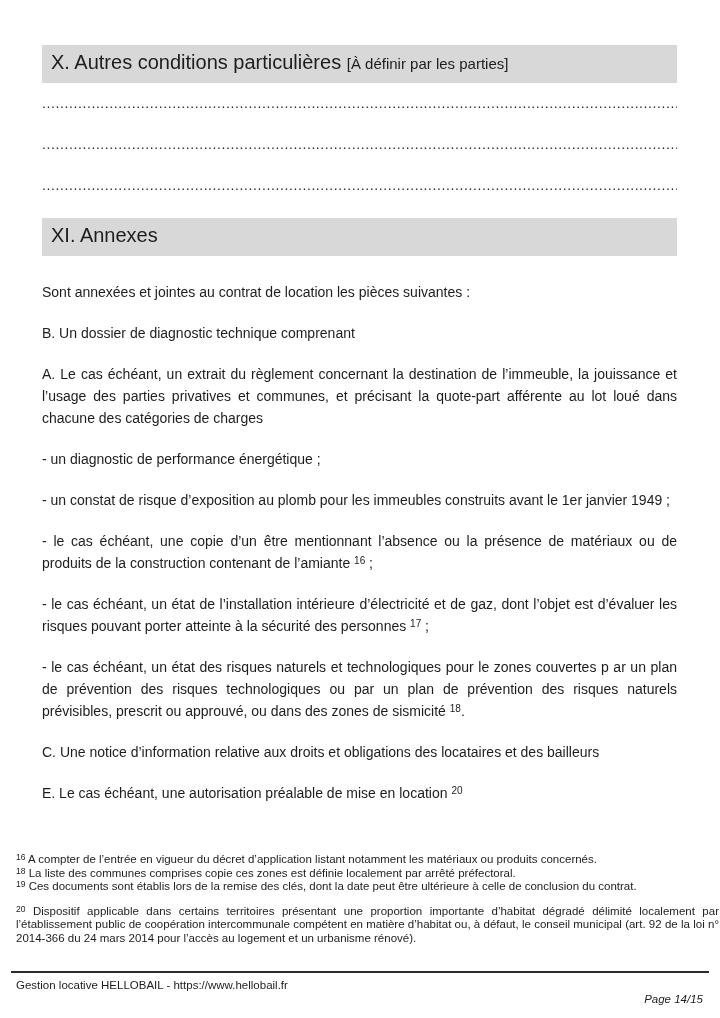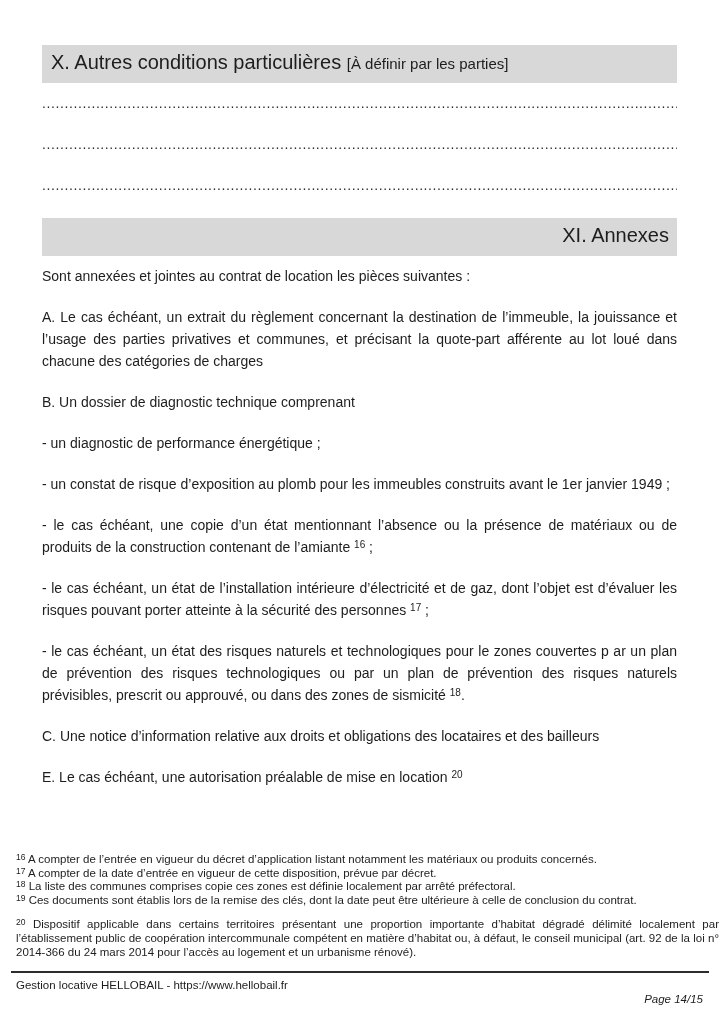--- a/index.html
+++ b/index.html
@@ -7,34 +7,34 @@
     position:relative; width:720px; height:1018px; background:#ffffff;
     font-family:"Liberation Sans", sans-serif; color:#1d1d1d; overflow:hidden;
   }
   .section-header {
     position:absolute; left:42px; right:43px;
     background:#d8d8d8; padding:6px 8px 9px 9px;
     font-size:20px; letter-spacing:0; white-space:nowrap; overflow:hidden;
   }
   .section-header .sub { font-size:15px; }
   #sec-x  { top:45px; }
-  #sec-xi { top:218px;text-align:right; }
+  #sec-xi { top:218px; }
 
   .dots {
     position:absolute; left:42px; right:43px; height:16px;
     overflow:hidden; white-space:nowrap;
     font-size:14px; letter-spacing:0.6px; color:#2a2a2a;
   }
   #dots-1 { top:95px; } #dots-2 { top:136px; } #dots-3 { top:177px; }
 
   .body-text {
     position:absolute; left:42px; right:43px; top:265px;
     font-size:14px; line-height:22px;
   }
-  .body-text p { margin:0 0 19px 0; text-align:justify; }
+  .body-text p { margin:16px 0 19px 0; text-align:justify; }
   .supref {
     font-size:10px; position:relative; top:-4.5px; line-height:0;
   }
 
   .footnotes {
     position:absolute; left:16px; right:1px; top:853px;
     font-size:11.5px; line-height:13.6px;
   }
   .footnotes p { margin:0; }
   .footnotes p.fn-block { margin-top:11px; text-align:justify; }
@@ -65,34 +65,33 @@
   <div class="dots" id="dots-2">..........................................................................................................................................................................</div>
   <div class="dots" id="dots-3">..........................................................................................................................................................................</div>
 
   <div class="section-header" id="sec-xi">
     <span>XI. Annexes</span>
   </div>
 
   <div class="body-text">
     <p>Sont annexées et jointes au contrat de location les pièces suivantes :</p>
 
+    <p><span>B. Un dossier de diagnostic technique comprenant</span></p>
     <p><span>A. Le cas échéant, un extrait du règlement concernant la destination de l’immeuble, la jouissance et l’usage des parties privatives et communes, et précisant la quote-part afférente au lot loué dans chacune des catégories de charges</span></p>
-    <p><span>B. Un dossier de diagnostic technique comprenant</span></p>
     <p><span>- un diagnostic de performance énergétique ;</span></p>
     <p><span>- un constat de risque d’exposition au plomb pour les immeubles construits avant le 1er janvier 1949 ;</span></p>
-    <p><span>- le cas échéant, une copie d’un état mentionnant l’absence ou la présence de matériaux ou de produits de la construction contenant de l’amiante </span><span class="supref">16</span><span> ;</span></p>
+    <p><span>- le cas échéant, une copie d’un être mentionnant l’absence ou la présence de matériaux ou de produits de la construction contenant de l’amiante </span><span class="supref">16</span><span> ;</span></p>
     <p><span>- le cas échéant, un état de l’installation intérieure d’électricité et de gaz, dont l’objet est d’évaluer les risques pouvant porter atteinte à la sécurité des personnes </span><span class="supref">17</span><span> ;</span></p>
     <p><span>- le cas échéant, un état des risques naturels et technologiques pour le zones couvertes p ar un plan de prévention des risques technologiques ou par un plan de prévention des risques naturels prévisibles, prescrit ou approuvé, ou dans des zones de sismicité </span><span class="supref">18</span><span>.</span></p>
     <p><span>C. Une notice d’information relative aux droits et obligations des locataires et des bailleurs</span></p>
     <p><span>E. Le cas échéant, une autorisation préalable de mise en location </span><span class="supref">20</span></p>
   </div>
 
   <div class="footnotes">
     <p><span class="supref">16</span> <span>A compter de l’entrée en vigueur du décret d’application listant notamment les matériaux ou produits concernés.</span></p>
-    <p><span class="supref">17</span> <span>A compter de la date d’entrée en vigueur de cette disposition, prévue par décret.</span></p>
     <p><span class="supref">18</span> <span>La liste des communes comprises copie ces zones est définie localement par arrêté préfectoral.</span></p>
     <p><span class="supref">19</span> <span>Ces documents sont établis lors de la remise des clés, dont la date peut être ultérieure à celle de conclusion du contrat.</span></p>
     <p class="fn-block"><span class="supref">20</span> <span>Dispositif applicable dans certains territoires présentant une proportion importante d’habitat dégradé délimité localement par l’établissement public de coopération intercommunale compétent en matière d’habitat ou, à défaut, le conseil municipal (art. 92 de la loi n° 2014-366 du 24 mars 2014 pour l’accès au logement et un urbanisme rénové).</span></p>
   </div>
 
   <div class="footer-rule"></div>
   <div class="footer-left">Gestion locative HELLOBAIL - https://www.hellobail.fr</div>
   <div class="footer-page">Page 14/15</div>
 
 </div>

